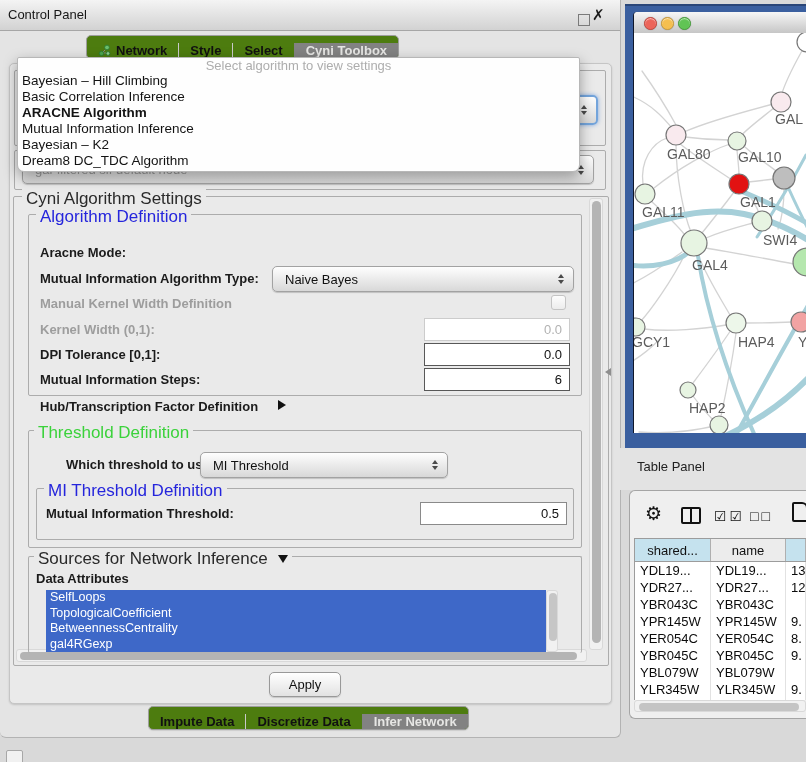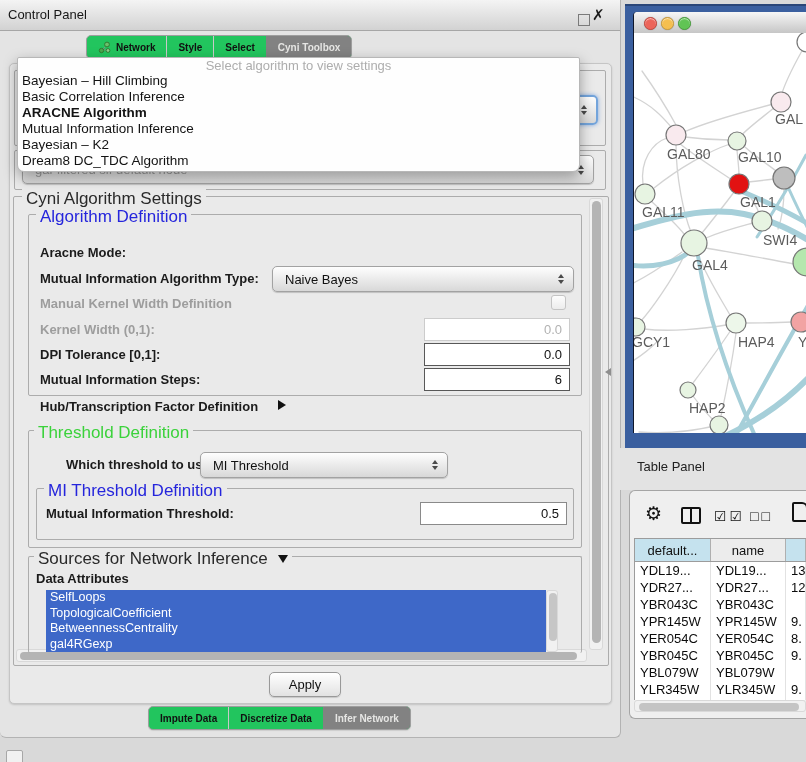--- a/index.html
+++ b/index.html
@@ -9,22 +9,22 @@
 
   
   .cp-window{left:0;top:0;width:620px;height:737px;background:#E4E4E4;border-right:1px solid #B3B3B3;
              border-bottom:1px solid #B3B3B3;border-radius:0 0 6px 6px;text-decoration:underline;}
   .cp-titlebar{left:0;top:0;width:620px;height:30px;background:linear-gradient(#F4F4F4,#D2D2D2);
                border-bottom:1px solid #A6A6A6;}
   .cp-title{left:8px;top:0;height:30px;line-height:30px;font-size:13px;color:#161616;}
   .float-box{left:578px;top:14px;width:10px;height:10px;border:1.5px solid #7A7A7A;background:transparent;}
   .close-x{left:592px;top:6px;font-size:15px;font-weight:bold;color:#191919;}
 
-  .tabbar{display:flex;background:#22c55e;border:1px solid #9E9E9E;border-radius:5px;overflow:hidden;
-          height:22px;font-size:10px;font-weight:bold;color:#111;box-shadow:0 1px 1px rgba(0,0,0,.1);}
+  .tabbar{display:flex;background:#4d7c0f;border:1px solid #9E9E9E;border-radius:5px;overflow:hidden;
+          height:22px;font-size:13px;font-weight:bold;color:#111;box-shadow:0 1px 1px rgba(0,0,0,.1);align-items:flex-end;}
   .tab{display:flex;align-items:center;gap:5px;padding:0 11px;border-left:1px solid #C9C9C9;white-space:nowrap;}
   .tab:first-child{border-left:none;}
   .tab.sel{background:#828282;color:#E6E6E4;border-left-color:#828282;}
   .tab.sel + .tab{border-left-color:#828282;}
 
   .inner-panel{left:9px;top:63px;width:601px;height:639px;background:#EAEAEA;border:1px solid #C5C5C5;
                border-radius:5px;box-shadow:0 1px 2px rgba(0,0,0,.15);}
 
   .gbox{position:absolute;border:1px solid #ACACAC;border-radius:2px;}
   .gtitle{position:absolute;background:#EAEAEA;padding:0 4px;font-size:17px;color:#2A2A2A;white-space:nowrap;}
@@ -345,21 +345,21 @@
   <span class="abs tb-gear">⚙</span>
   <span class="abs tb-colicon">
       <span></span>
     </span>
   <span class="abs tb-checks">☑☑</span>
   <span class="abs tb-squares">□□</span>
   <span class="abs tb-doc"></span>
 
   <div class="abs grid">
     <div class="thead">
-        <div class="th c0 hl">default...</div>
+        <div class="th c0 hl">shared...</div>
         <div class="th c1">name</div>
         <div class="th c2 hl"></div>
       </div>
     <div>
         <div class="trow">
           <div class="td c0">YDL19...</div>
           <div class="td c1">YDL19...</div>
           <div class="td c2">13</div>
         </div>
         <div class="trow">

